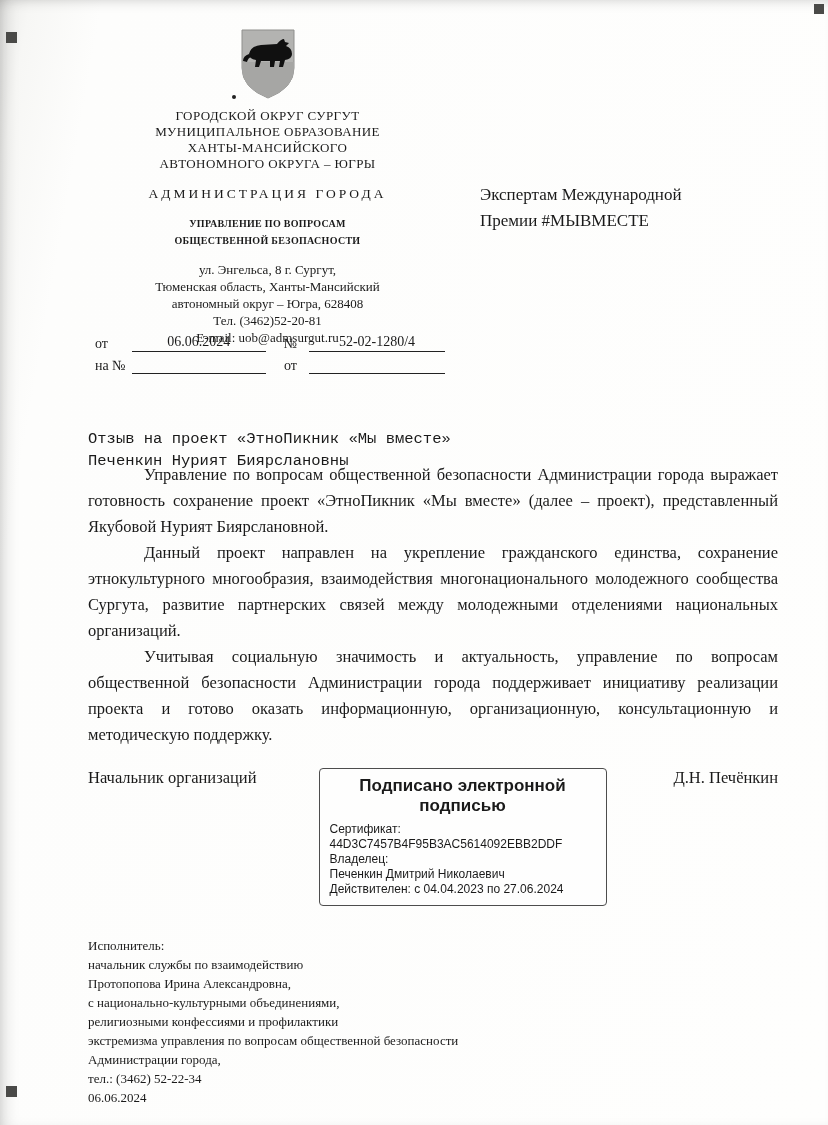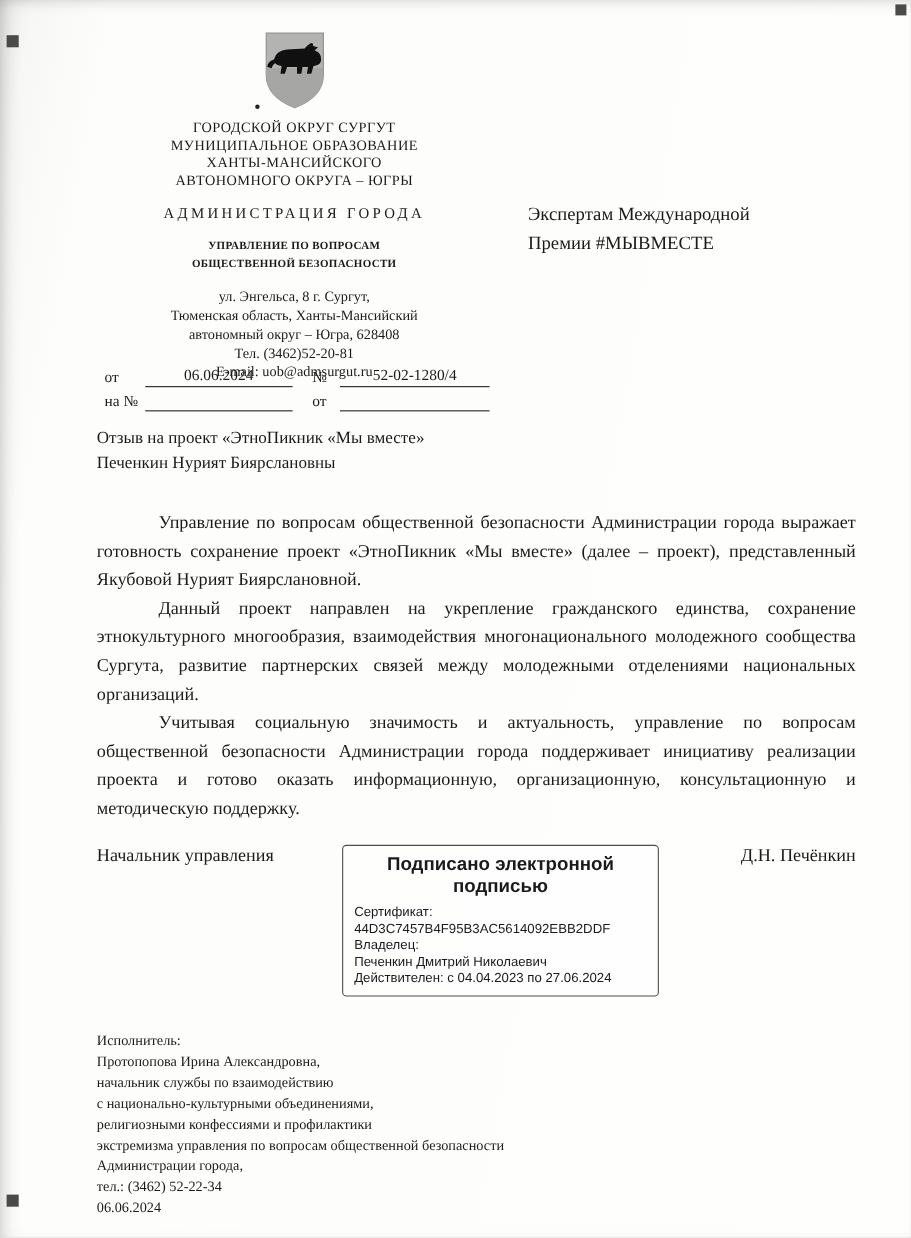--- a/index.html
+++ b/index.html
@@ -23,21 +23,21 @@
   .addr-block{margin-top:12px;}
   .addr-line{font-size:13px;line-height:17px;}
   .recipient{position:absolute;left:480px;top:182px;font-size:17px;line-height:26px;}
   .refs{position:absolute;left:95px;top:334px;width:350px;font-size:14px;}
   .ref-row{display:flex;align-items:flex-end;margin-bottom:6px;}
   .ref-label-1{width:40px;}
   .ref-label-2{width:36px;text-align:center;margin-left:8px;margin-right:2px;}
   .u{display:inline-block;border-bottom:1px solid #222;text-align:center;font-size:14px;padding-bottom:1px;}
   .u-date{width:146px;}
   .u-num{width:148px;}
-  .subject{position:absolute;left:88px;top:388px;font-size:15.5px;line-height:22px;}
+  .subject{position:absolute;left:88px;top:428px;font-size:15.5px;line-height:22px;font-family:Liberation Mono, monospace;}
   .body-text{position:absolute;left:88px;top:462px;width:690px;}
   .body-text p{margin:0;text-indent:56px;font-size:16.5px;line-height:26px;text-align:justify;}
   .sig-row{position:absolute;left:88px;top:768px;width:690px;display:flex;align-items:flex-start;}
   .sig-position{font-size:16.5px;white-space:nowrap;}
   .stamp{
     margin-left:62px;width:266px;flex:none;
     border:1.6px solid #4d4d4d;border-radius:4px;
     padding:7px 10px 8px 10px;
     font-family:"Liberation Sans", sans-serif;
     background:rgba(255,255,255,.4);
@@ -111,36 +111,36 @@
     <div>Печенкин Нурият Биярслановны</div>
   </div>
 
   <div class="body-text">
     <p>Управление по вопросам общественной безопасности Администрации города выражает готовность сохранение проект «ЭтноПикник «Мы вместе» (далее – проект), представленный Якубовой Нурият Биярслановной.</p>
     <p>Данный проект направлен на укрепление гражданского единства, сохранение этнокультурного многообразия, взаимодействия многонационального молодежного сообщества Сургута, развитие партнерских связей между молодежными отделениями национальных организаций.</p>
     <p>Учитывая социальную значимость и актуальность,  управление по вопросам общественной безопасности Администрации города  поддерживает инициативу реализации проекта и готово оказать информационную, организационную, консультационную и методическую поддержку.</p>
   </div>
 
   <div class="sig-row">
-    <div class="sig-position">Начальник управления</div>
+    <div class="sig-position">Начальник организаций</div>
     <div class="stamp">
       <div class="stamp-title">Подписано электронной подписью</div>
       <div class="stamp-line">Сертификат:</div>
       <div class="stamp-line">44D3C7457B4F95B3AC5614092EBB2DDF</div>
       <div class="stamp-line">Владелец:</div>
       <div class="stamp-line">Печенкин  Дмитрий Николаевич</div>
       <div class="stamp-line">Действителен: с 04.04.2023 по 27.06.2024</div>
     </div>
     <div class="sig-name">Д.Н. Печёнкин</div>
   </div>
 
   <div class="footer">
     <div>Исполнитель:</div>
+    <div>начальник службы по взаимодействию</div>
     <div>Протопопова Ирина Александровна,</div>
-    <div>начальник службы по взаимодействию</div>
     <div>с национально-культурными объединениями,</div>
     <div>религиозными конфессиями и профилактики</div>
     <div>экстремизма управления по вопросам общественной безопасности</div>
     <div>Администрации города,</div>
     <div>тел.: (3462) 52-22-34</div>
     <div>06.06.2024</div>
   </div>
 
 </div>
 

